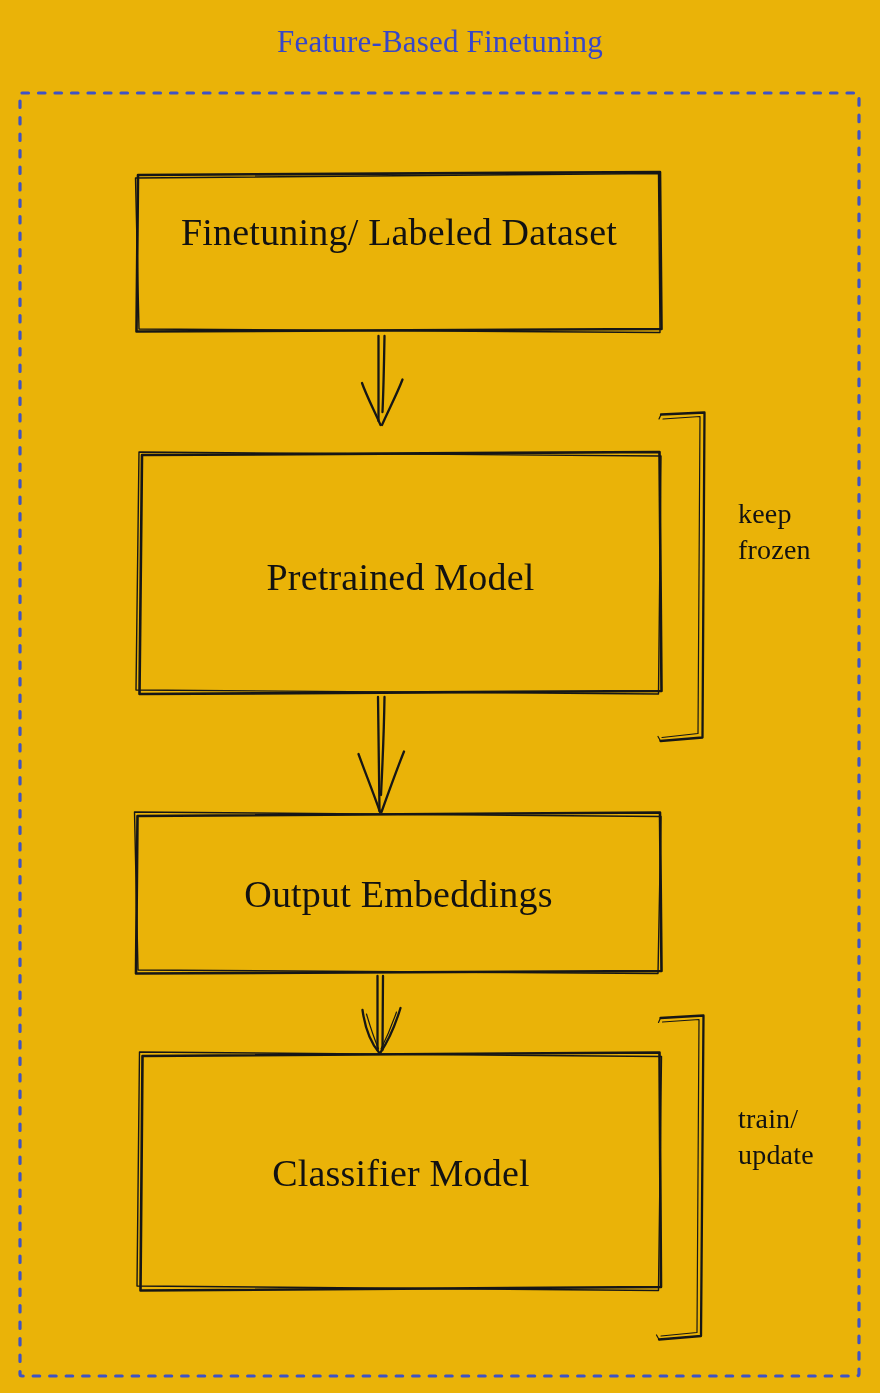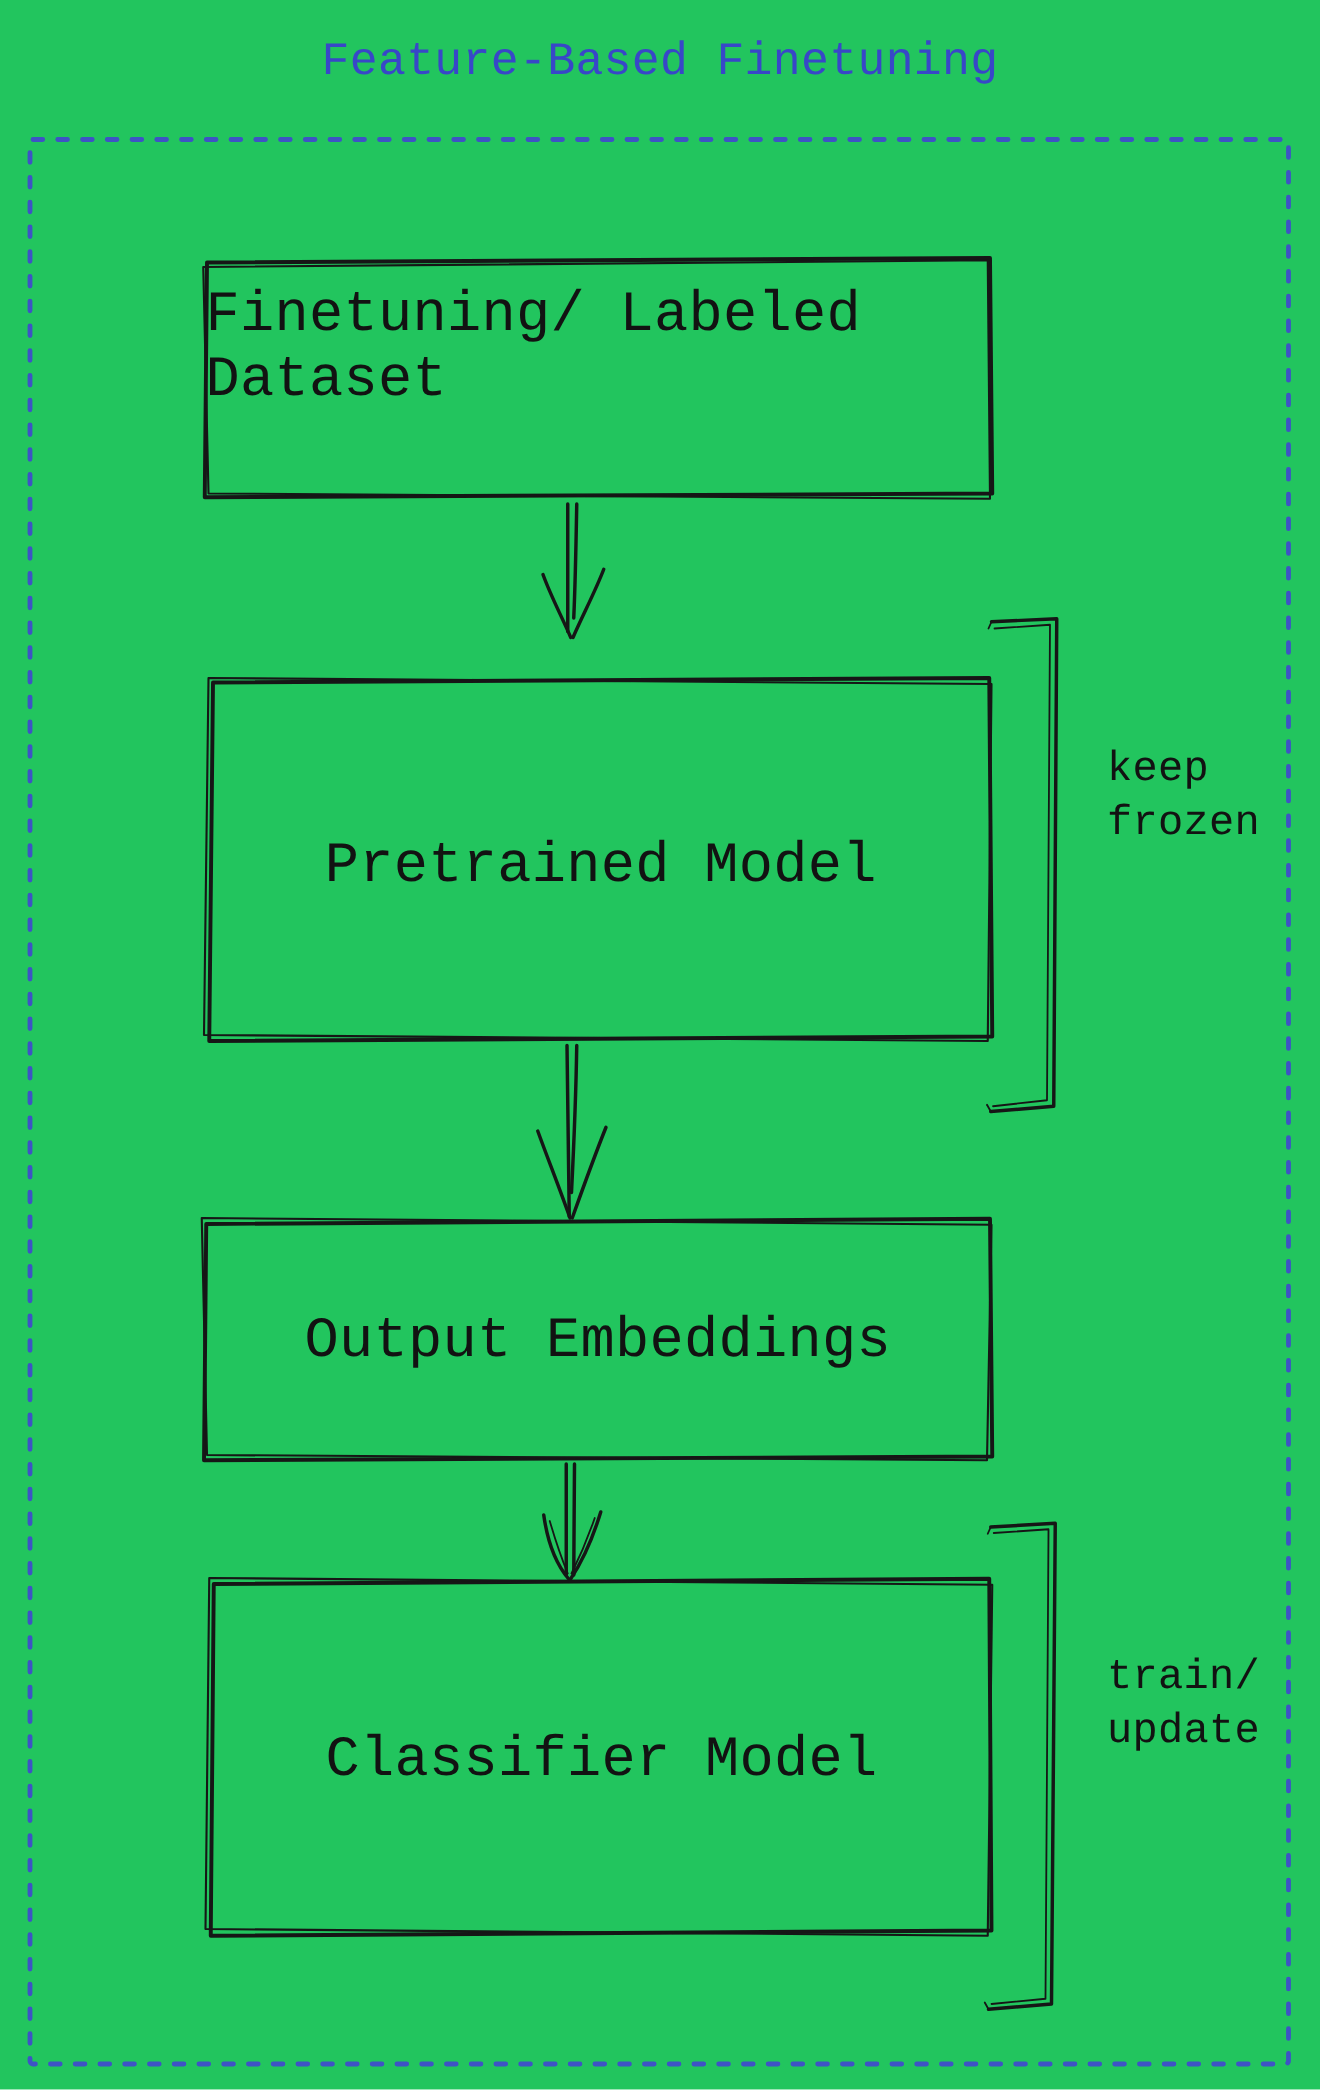--- a/index.html
+++ b/index.html
@@ -1,21 +1,21 @@
 <!DOCTYPE html>
 <html><head>
 <meta charset="utf-8">
 <style>
   html, body { margin: 0; padding: 0; background: #ffffff; }
   .canvas {
     position: relative;
     width: 880px;
     height: 1393px;
-    background: #22c55e;
-    font-family: Liberation Mono, monospace;
+    background: #eab308;
+    font-family: Liberation Serif, serif;
     overflow: hidden;
   }
   .title {
     position: absolute;
     top: 24px;
     left: 0;
     width: 880px;
     text-align: center;
     font-size: 31px;
     letter-spacing: 0.2px;

